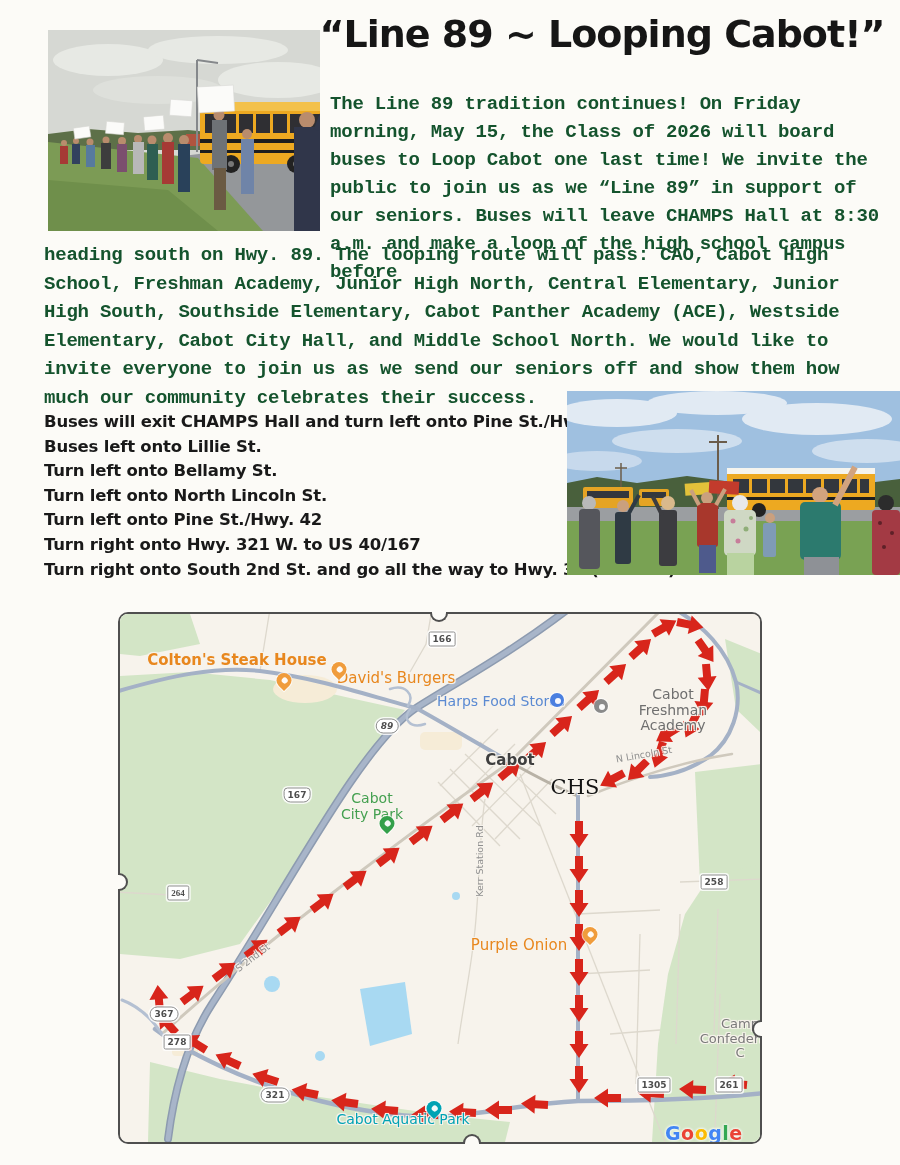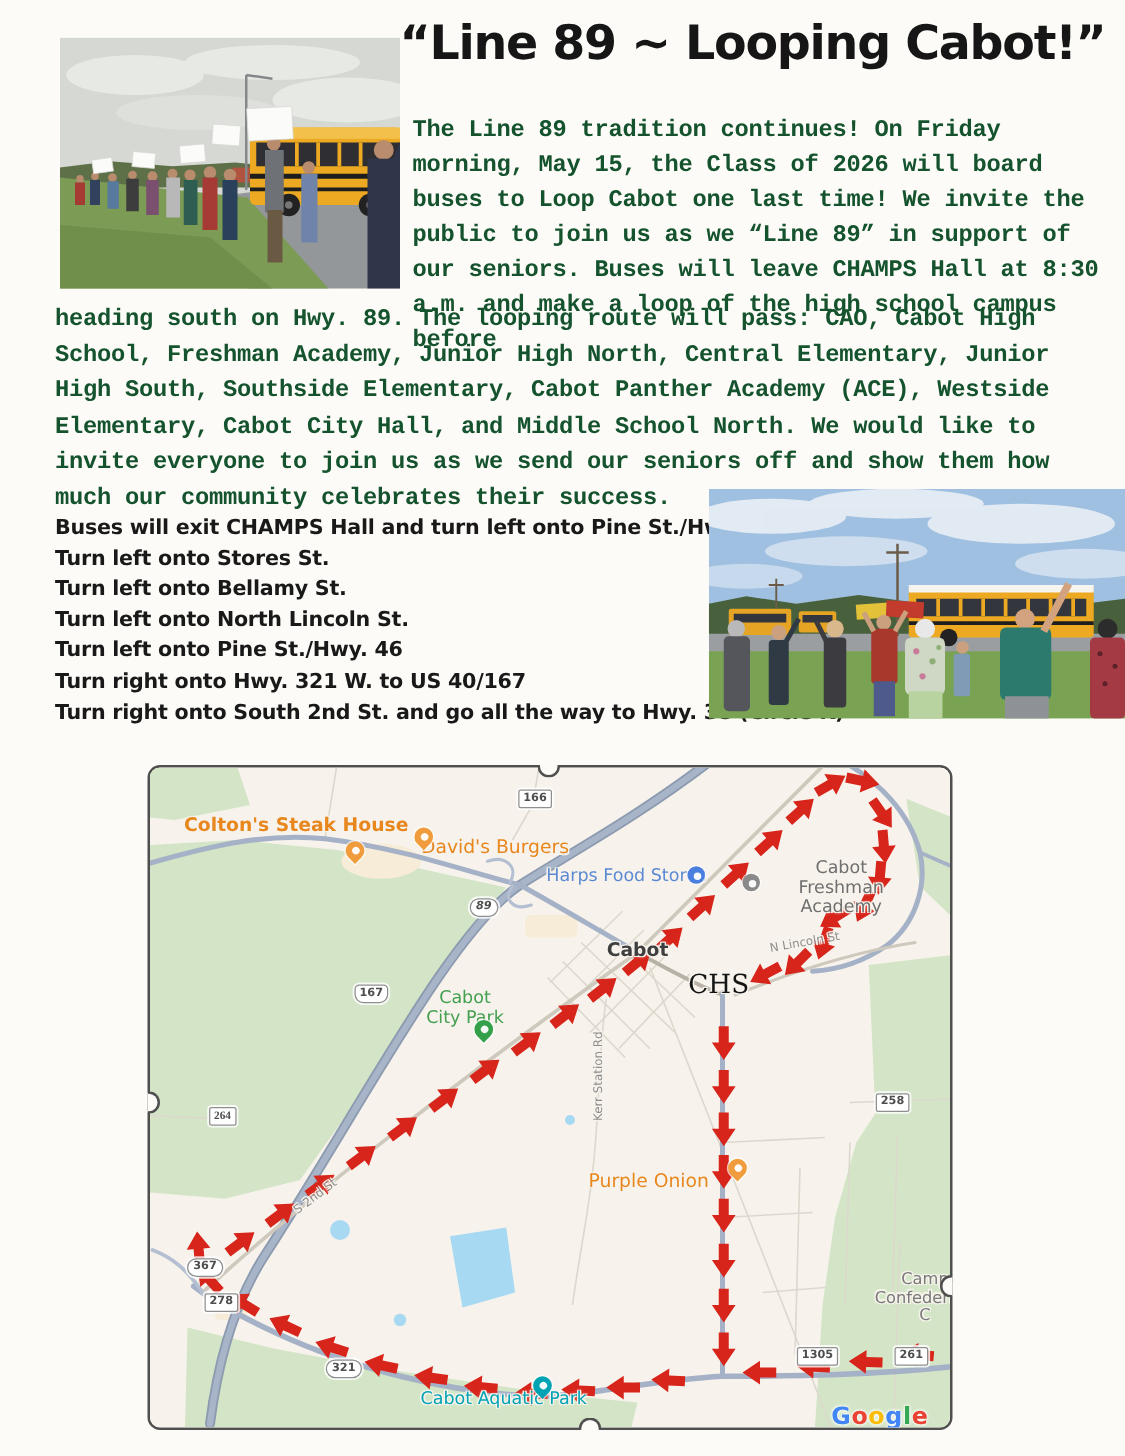--- a/index.html
+++ b/index.html
@@ -123,24 +123,24 @@
       </g>
     </svg>
   </div>
 
   <h1 class="title">“Line 89 ~ Looping Cabot!”</h1>
   <div class="para para1">The Line 89 tradition continues! On Friday morning, May 15, the Class of 2026 will board buses to Loop Cabot one last time! We invite the public to join us as we “Line 89” in support of our seniors.  Buses will leave CHAMPS Hall at 8:30 a.m. and make a loop of the high school campus before</div>
   <div class="para para2">heading south on Hwy. 89.  The looping route will pass:  CAO, Cabot High School, Freshman Academy, Junior High North, Central Elementary, Junior High South, Southside Elementary, Cabot Panther Academy (ACE), Westside Elementary, Cabot City Hall, and Middle School North.  We would like to invite everyone to join us as we send our seniors off and show them how much our community celebrates their success.</div>
 
   <div class="steps">
     <div>Buses will exit CHAMPS Hall and turn left onto Pine St./Hwy. 89</div>
-    <div>Turn left onto Stores St.</div>
+    <div>Buses left onto Lillie St.</div>
     <div>Turn left onto Bellamy St.</div>
     <div>Turn left onto North Lincoln St.</div>
-    <div>Turn left onto Pine St./Hwy. 46</div>
+    <div>Turn left onto Pine St./Hwy. 42</div>
     <div>Turn right onto Hwy. 321 W. to US 40/167</div>
     <div>Turn right onto South 2nd St. and go all the way to Hwy. 38 (Circle K)</div>
   </div>
 
   <div class="photo photo2">
     <svg viewBox="0 0 333 184" preserveAspectRatio="none">
       <rect x="0" y="0" width="333" height="116" fill="#9fc0e0"></rect>
       <g fill="#e9eff6" opacity="0.9">
         <ellipse cx="50" cy="22" rx="60" ry="14"></ellipse>
           <ellipse cx="150" cy="12" rx="70" ry="12"></ellipse>
@@ -353,21 +353,21 @@
           <div class="mlabel" style="left: 524px; top: 141px; color: rgb(143, 143, 143); font-size: 9.5px; transform: translate(-50%, -50%) rotate(-10deg);">N Lincoln St</div>
           <div class="mlabel" style="left: 455px; top: 174px; color: rgb(20, 20, 20); font-size: 21px; font-family: &quot;DejaVu Serif&quot;, serif; transform: translate(-50%, -50%);">CHS</div>
           <div class="mlabel" style="left: 360px; top: 247px; color: rgb(143, 143, 143); font-size: 9.5px; transform: translate(-50%, -50%) rotate(-90deg);">Kerr Station Rd</div>
           <div class="mlabel" style="left: 252px; top: 193px; color: rgb(68, 160, 80); font-size: 14px; transform: translate(-50%, -50%);">Cabot
 City Park</div>
           <div class="mlabel" style="left: 399px; top: 331px; color: rgb(232, 135, 30); font-size: 15px; transform: translate(-50%, -50%);">Purple Onion</div>
           <div class="mlabel" style="left: 283px; top: 506px; color: rgb(0, 163, 180); font-size: 14px; transform: translate(-50%, -50%);">Cabot Aquatic Park</div>
           <div class="mlabel" style="left: 620px; top: 425px; color: rgb(122, 122, 122); font-size: 13px; transform: translate(-50%, -50%);">Camp
 Confederate C</div>
           <div class="mlabel" style="left: 133px; top: 344px; color: rgb(143, 143, 143); font-size: 9.5px; transform: translate(-50%, -50%) rotate(-37deg);">S 2nd St</div>
-          <span class="shield rect" style="left: 308px; top: 25px;">166</span>
+          <span class="shield rect" style="left: 322px; top: 25px;">166</span>
           <span class="shield oval" style="left: 267px; top: 112px; font-style: italic;">89</span>
           <span class="shield us" style="left: 177px; top: 181px;">167</span>
           <span class="shield rect" style="left: 58px; top: 279px; font-family: Liberation Serif, serif;">264</span>
           <span class="shield oval" style="left: 44px; top: 400px;">367</span>
           <span class="shield rect" style="left: 57px; top: 428px;">278</span>
           <span class="shield oval" style="left: 155px; top: 481px;">321</span>
           <span class="shield rect" style="left: 594px; top: 268px;">258</span>
           <span class="shield rect" style="left: 534px; top: 471px;">1305</span>
           <span class="shield rect" style="left: 609px; top: 471px;">261</span>
           <div class="pin" style="left: 164px; top: 74px; background: rgb(240, 156, 60);"></div>

